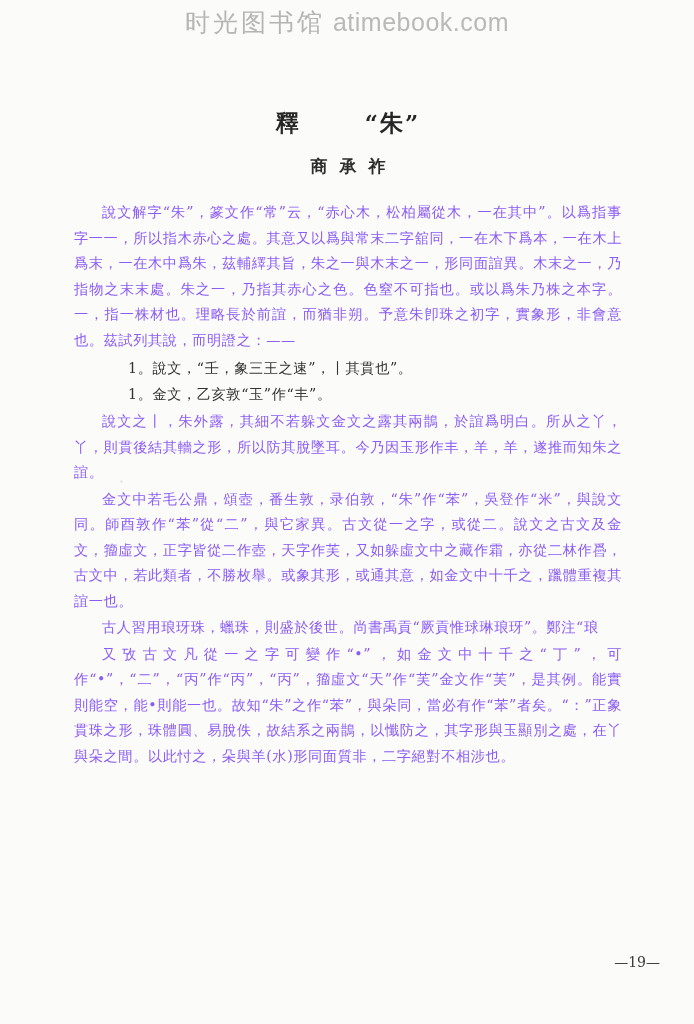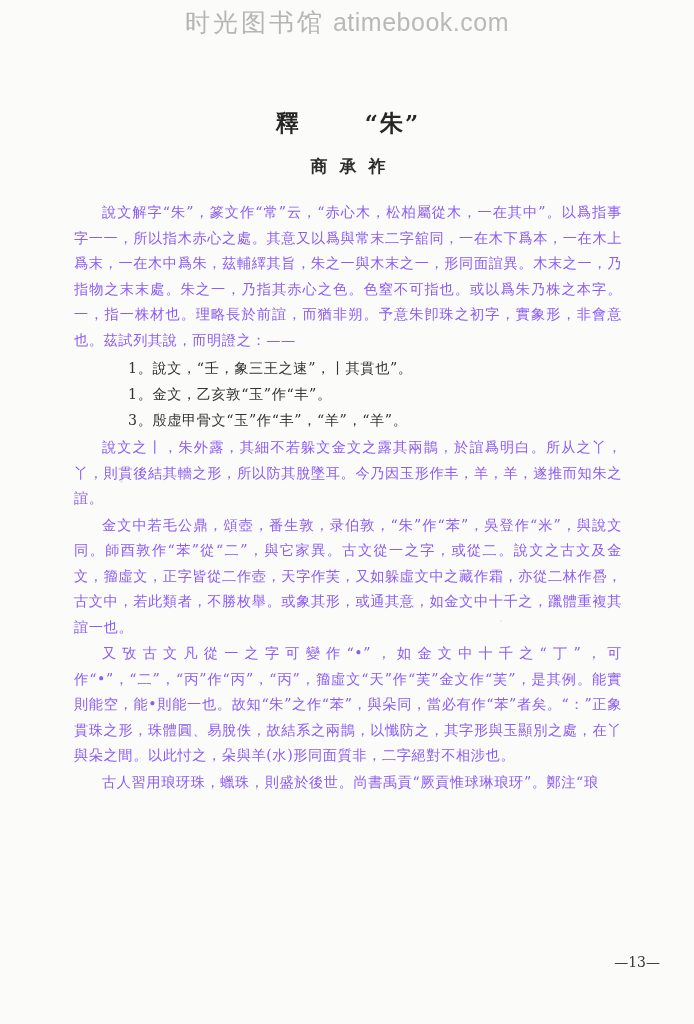--- a/index.html
+++ b/index.html
@@ -146,31 +146,30 @@
       <span>“朱”</span>
     </h1>
 
     <div class="author">商承祚</div>
 
     <p class="para indent">說文解字“朱”，篆文作“常”云，“赤心木，松柏屬從木，一在其中”。以爲指事字一一，所以指木赤心之處。其意又以爲與常末二字舘同，一在木下爲本，一在木上爲末，一在木中爲朱，茲輔繹其旨，朱之一與木末之一，形同面誼異。木末之一，乃指物之末末處。朱之一，乃指其赤心之色。色窒不可指也。或以爲朱乃株之本字。一，指一株材也。理略長於前誼，而猶非朔。予意朱卽珠之初字，實象形，非會意也。茲試列其說，而明證之：——</p>
 
     <ol class="list">
       <li>1。說文，“壬，象三王之速”，丨其貫也”。</li>
       <li>1。金文，乙亥敦“玉”作“丰”。</li>
-      <li>3。殷虚甲骨文“玉”作“丰”，“羊”，“羊”。</li>
     </ol>
 
     <p class="para indent">說文之丨，朱外露，其細不若躲文金文之露其兩鵲，於誼爲明白。所从之丫，丫，則貫後結其轖之形，所以防其脫墜耳。今乃因玉形作丰，羊，羊，遂推而知朱之誼。</p>
     <p class="para indent">金文中若毛公鼎，頌壺，番生敦，录伯敦，“朱”作“苯”，吳登作“米”，與說文同。師酉敦作“苯”從“二”，與它家異。古文從一之字，或從二。說文之古文及金文，籀虛文，正字皆從二作壺，天字作芙，又如躲虛文中之藏作霜，亦從二林作噕，古文中，若此類者，不勝枚舉。或象其形，或通其意，如金文中十千之，躐體重複其誼一也。</p>
+    <p class="para indent">古人習用琅玡珠，蠟珠，則盛於後世。尚書禹貢“厥貢惟球琳琅玡”。鄭注“琅</p>
     <p class="para indent">又攷古文凡從一之字可變作“•”，如金文中十千之“丁”，可作“•”，“二”，“丙”作“丙”，“丙”，籀虛文“天”作“芙”金文作“芙”，是其例。能實則能空，能•則能一也。故知“朱”之作“苯”，與朵同，當必有作“苯”者矣。“：”正象貫珠之形，珠體圓、易脫佚，故結系之兩鵲，以懺防之，其字形與玉顯別之處，在丫與朵之間。以此忖之，朵與羊(水)形同面質非，二字絕對不相涉也。</p>
-    <p class="para indent">古人習用琅玡珠，蠟珠，則盛於後世。尚書禹貢“厥貢惟球琳琅玡”。鄭注“琅</p>
 
   </div>
 
   <div class="footer-wrap">
-    <div class="pageno">—13—</div>
+    <div class="pageno">—19—</div>
   </div>
 
   <div class="speck" style="left:120px;top:480px;width:3px;height:3px;"></div>
   <div class="speck" style="left:500px;top:620px;width:2px;height:2px;"></div>
   <div class="speck" style="left:300px;top:760px;width:2px;height:2px;"></div>
 
 </div>
 
 </body></html>

